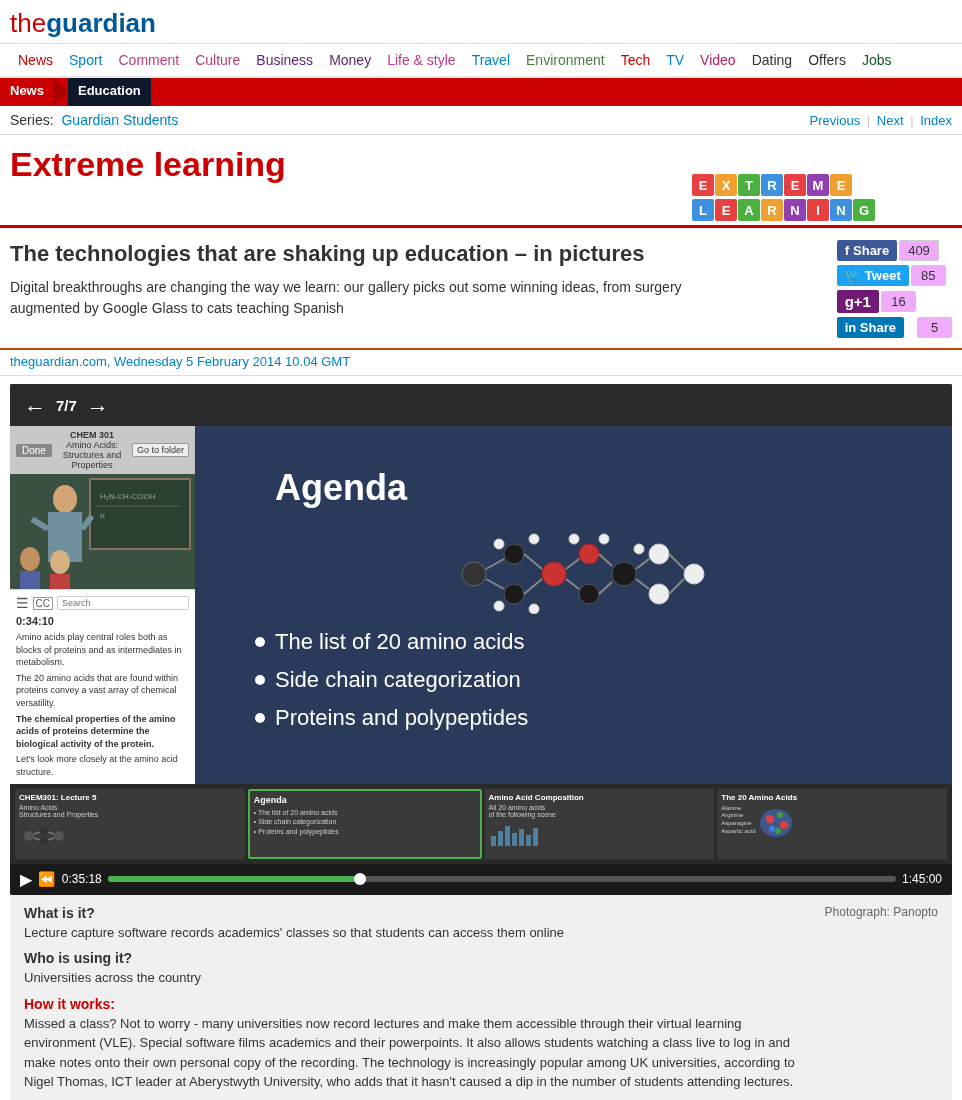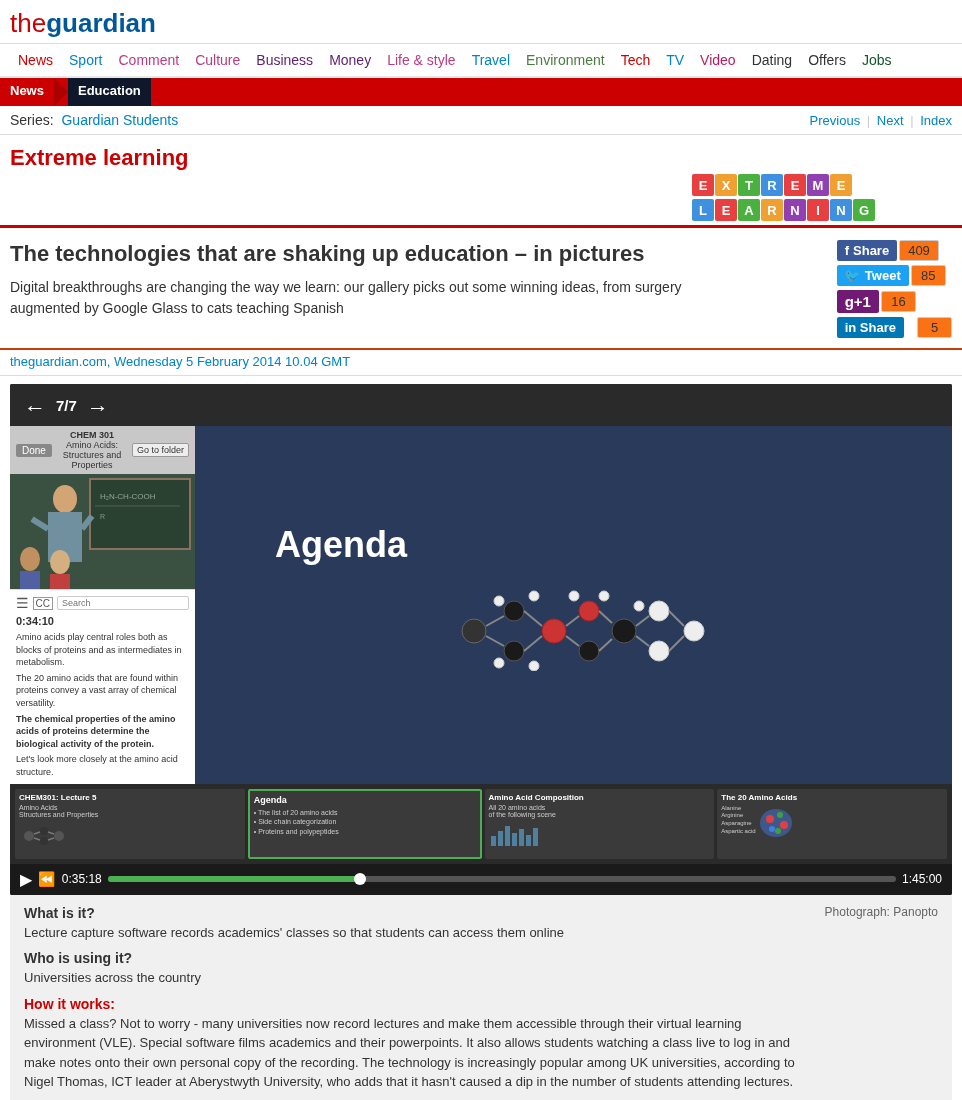--- a/index.html
+++ b/index.html
@@ -43,21 +43,21 @@
     
     #extreme-logo { width: 260px; height: 80px; flex-shrink: 0; }
 
     
     #article { padding: 12px 10px 6px; }
     .article-title { font-size: 22px; font-weight: bold; color: #333; line-height: 1.3; margin-bottom: 8px; max-width: 680px; }
     .article-desc { font-size: 14px; color: #333; line-height: 1.5; max-width: 680px; margin-bottom: 10px; }
     .share-btn { display: flex; align-items: center; gap: 4px; padding: 3px 8px; border: none; cursor: pointer; font-size: 13px; font-weight: bold; color: #fff; border-radius: 2px; }
     .share-fb { background: #3b5998; }
     .share-tw { background: #1da1f2; }
-    .share-count { background: #f97316; border: 1px solid #ccc; padding: 2px 8px; font-size: 13px; color: #333; border-radius: 2px; min-width: 35px; text-align: center; }
+    .share-count { background: #f0abfc; border: 1px solid #ccc; padding: 2px 8px; font-size: 13px; color: #333; border-radius: 2px; min-width: 35px; text-align: center; }
     .share-gplus { background: #701a75; color: #fff; padding: 3px 8px; font-size: 15px; font-weight: bold; border-radius: 2px; border: none; cursor: pointer; }
     .share-in { background: #0077b5; color: #fff; padding: 3px 8px; font-size: 13px; font-weight: bold; border-radius: 2px; border: none; cursor: pointer; }
 
     
     #dateline { padding: 6px 10px; font-size: 13px; color: #0084c6; border-bottom: 1px solid #ddd; }
 
     
     #gallery { margin: 0 10px; background: #1a1a1a; border-radius: 2px; overflow: hidden; }
     .gallery-nav { background: #2a2a2a; padding: 8px 14px; display: flex; align-items: center; gap: 10px; }
     .gallery-arrow { color: #fff; font-size: 22px; cursor: pointer; background: none; border: none; }
@@ -127,21 +127,21 @@
   <span style="font-size:13px;">
     <a style="color:#0084c6; text-decoration:none;">Previous</a>
     <span style="color:#ccc; margin:0 3px;">|</span>
     <a style="color:#0084c6; text-decoration:none;">Next</a>
     <span style="color:#ccc; margin:0 3px;">|</span>
     <a style="color:#0084c6; text-decoration:none;">Index</a>
   </span>
 </div>
 
 <div id="title-area" style="padding:10px 10px 4px; display:flex; justify-content:space-between; align-items:flex-start; border-bottom: 3px solid #c00;">
-  <h1 class="extreme-title" style="font-size:22px; color:#c00; font-weight:bold;">Extreme learning</h1>
+  <h1 class="extreme-title" style="font-size:34px; color:#c00; font-weight:bold;">Extreme learning</h1>
 
   <div id="extreme-logo" style="display:flex; align-items:flex-end; gap:1px; margin-top:-4px;">
     <div style="display:flex; flex-direction:column; gap:1px;">
       <div style="display:flex; gap:1px;">
         <div style="width:22px;height:22px;background:#e84040;display:flex;align-items:center;justify-content:center;color:#fff;font-weight:bold;font-size:13px;border-radius:2px;">E</div>
         <div style="width:22px;height:22px;background:#f0a030;display:flex;align-items:center;justify-content:center;color:#fff;font-weight:bold;font-size:13px;border-radius:2px;">X</div>
         <div style="width:22px;height:22px;background:#4ab040;display:flex;align-items:center;justify-content:center;color:#fff;font-weight:bold;font-size:13px;border-radius:2px;">T</div>
         <div style="width:22px;height:22px;background:#4090e0;display:flex;align-items:center;justify-content:center;color:#fff;font-weight:bold;font-size:13px;border-radius:2px;">R</div>
         <div style="width:22px;height:22px;background:#e84040;display:flex;align-items:center;justify-content:center;color:#fff;font-weight:bold;font-size:13px;border-radius:2px;">E</div>
         <div style="width:22px;height:22px;background:#9040b0;display:flex;align-items:center;justify-content:center;color:#fff;font-weight:bold;font-size:13px;border-radius:2px;">M</div>
@@ -293,20 +293,34 @@
 
         <circle cx="65" cy="20" r="5" fill="#eee" stroke="#ccc" stroke-width="1"></circle>
         <circle cx="100" cy="15" r="5" fill="#eee" stroke="#ccc" stroke-width="1"></circle>
         <circle cx="140" cy="15" r="5" fill="#eee" stroke="#ccc" stroke-width="1"></circle>
         <circle cx="170" cy="15" r="5" fill="#eee" stroke="#ccc" stroke-width="1"></circle>
         <circle cx="205" cy="25" r="5" fill="#eee" stroke="#ccc" stroke-width="1"></circle>
         <circle cx="65" cy="82" r="5" fill="#eee" stroke="#ccc" stroke-width="1"></circle>
         <circle cx="100" cy="85" r="5" fill="#eee" stroke="#ccc" stroke-width="1"></circle>
       </svg>
 
+      <ul class="slide-bullet-list" style="list-style:none; padding:0; align-self:flex-start; margin-left:40px;">
+        <li style="color:#fff; font-size:22px; margin-bottom:12px; display:flex; align-items:center; gap:10px;">
+          <span style="width:10px; height:10px; background:#fff; border-radius:50%; flex-shrink:0; display:inline-block;"></span>
+          <span>The list of 20 amino acids</span>
+        </li>
+        <li style="color:#fff; font-size:22px; margin-bottom:12px; display:flex; align-items:center; gap:10px;">
+          <span style="width:10px; height:10px; background:#fff; border-radius:50%; flex-shrink:0; display:inline-block;"></span>
+          <span>Side chain categorization</span>
+        </li>
+        <li style="color:#fff; font-size:22px; margin-bottom:12px; display:flex; align-items:center; gap:10px;">
+          <span style="width:10px; height:10px; background:#fff; border-radius:50%; flex-shrink:0; display:inline-block;"></span>
+          <span>Proteins and polypeptides</span>
+        </li>
+      </ul>
     </div>
   </div>
 
   <div class="thumb-strip" style="display:flex; background:#2a2a2a; gap:3px; padding:5px 5px 5px; overflow:hidden;">
 
     <div style="flex:1; background:#3a3a3a; border-radius:2px; overflow:hidden; cursor:pointer; padding:4px; min-height:70px;">
       <div style="font-size:8px; color:#fff; font-weight:bold; margin-bottom:2px;">CHEM301: Lecture 5</div>
       <div style="font-size:7px; color:#ccc;">Amino Acids</div>
       <div style="font-size:7px; color:#ccc;">Structures and Properties</div>
       

